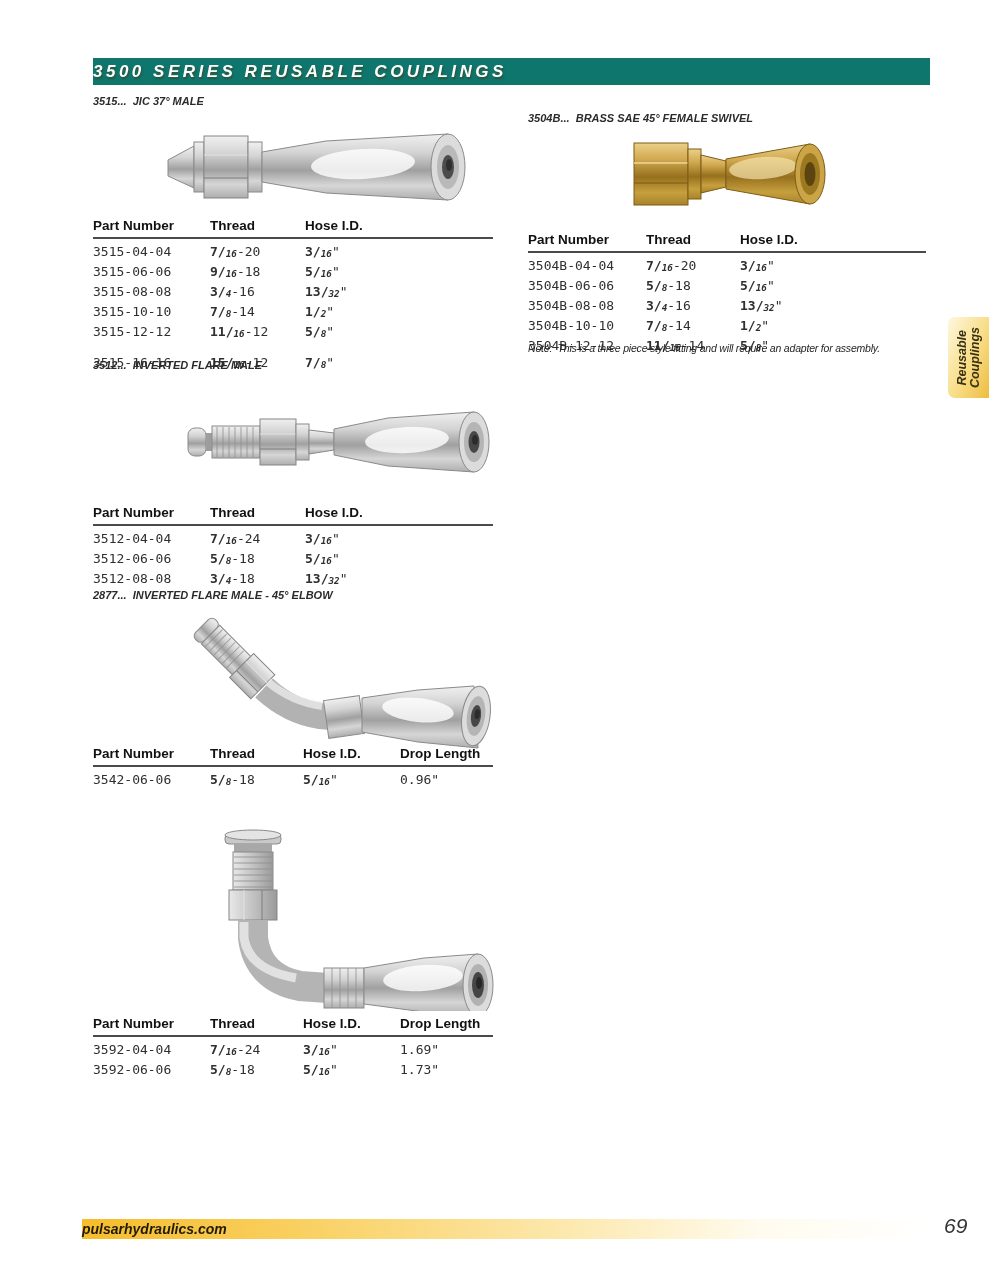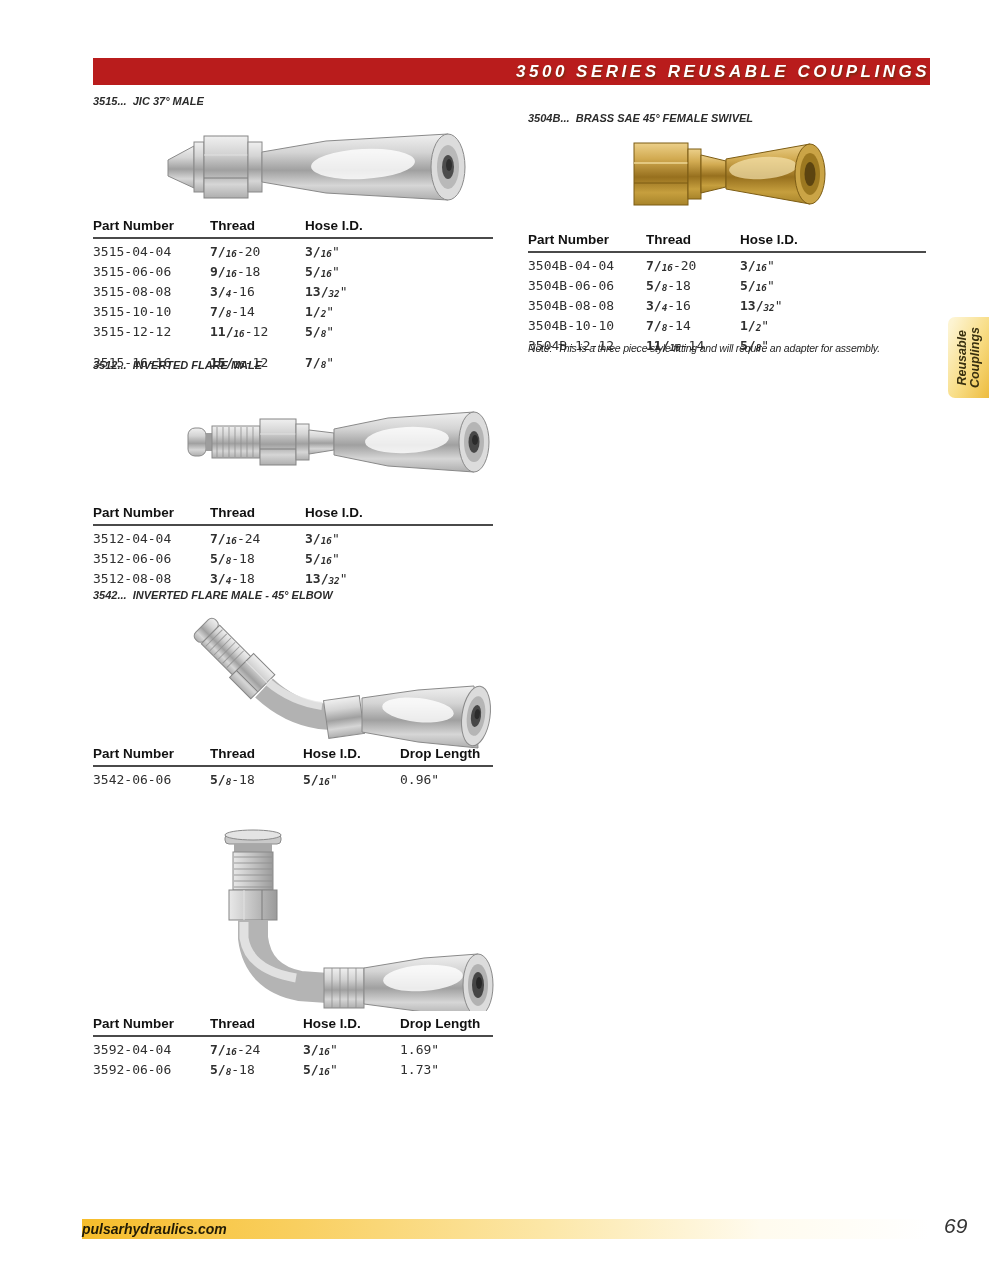--- a/index.html
+++ b/index.html
@@ -1,21 +1,21 @@
 <!DOCTYPE html>
 <html><head>
 <meta charset="utf-8">
 <style>
   html,body{margin:0;padding:0;background:#ffffff;}
   .page{position:relative;width:989px;height:1280px;background:#ffffff;
         font-family:"Liberation Sans",sans-serif;overflow:hidden;}
 
   .banner{position:absolute;left:93px;top:58px;width:837px;height:27px;
-        background:#b91c1c;color:#ffffff;font-style:italic;font-weight:bold;
-        font-size:17px;letter-spacing:3.5px;text-align:right;line-height:28px;
+        background:#0f766e;color:#ffffff;font-style:italic;font-weight:bold;
+        font-size:17px;letter-spacing:3.5px;text-align:left;line-height:28px;
         text-shadow:1px 2px 2px rgba(70,52,0,.55);white-space:nowrap;}
 
   .sec-title{position:absolute;font-style:italic;font-weight:bold;font-size:11px;
         color:#2b2b2b;white-space:pre;}
 
   .photo{position:absolute;}
 
   .tbl{position:absolute;}
   .trow{display:grid;}
   .tbl3 .trow{grid-template-columns:117px 95px 1fr;}
@@ -232,21 +232,21 @@
         <div class="td"><span class="fn">5</span><span class="fsl">/</span><span class="fd">8</span>-18</div>
         <div class="td"><span class="fn">5</span><span class="fsl">/</span><span class="fd">16</span>"</div>
       </div>
       <div class="trow tdata">
         <div class="td">3512-08-08</div>
         <div class="td"><span class="fn">3</span><span class="fsl">/</span><span class="fd">4</span>-18</div>
         <div class="td"><span class="fn">13</span><span class="fsl">/</span><span class="fd">32</span>"</div>
       </div>
     </div>
 
-  <div class="sec-title" style="left:93px;top:589px">3542...  INVERTED FLARE MALE - 45° ELBOW</div>
+  <div class="sec-title" style="left:93px;top:589px">2877...  INVERTED FLARE MALE - 45° ELBOW</div>
   <div class="photo" style="left:178px;top:612px">
     <svg width="330" height="140" viewBox="0 0 330 140">
       <defs>
         <linearGradient id="st4" x1="0" y1="0" x2="0" y2="1">
           <stop offset="0" stop-color="#f0f0f0"></stop>
             <stop offset="0.28" stop-color="#d4d4d4"></stop>
           <stop offset="0.55" stop-color="#a0a0a0"></stop>
             <stop offset="0.78" stop-color="#d6d6d6"></stop>
           <stop offset="1" stop-color="#aeaeae"></stop>
         </linearGradient>

